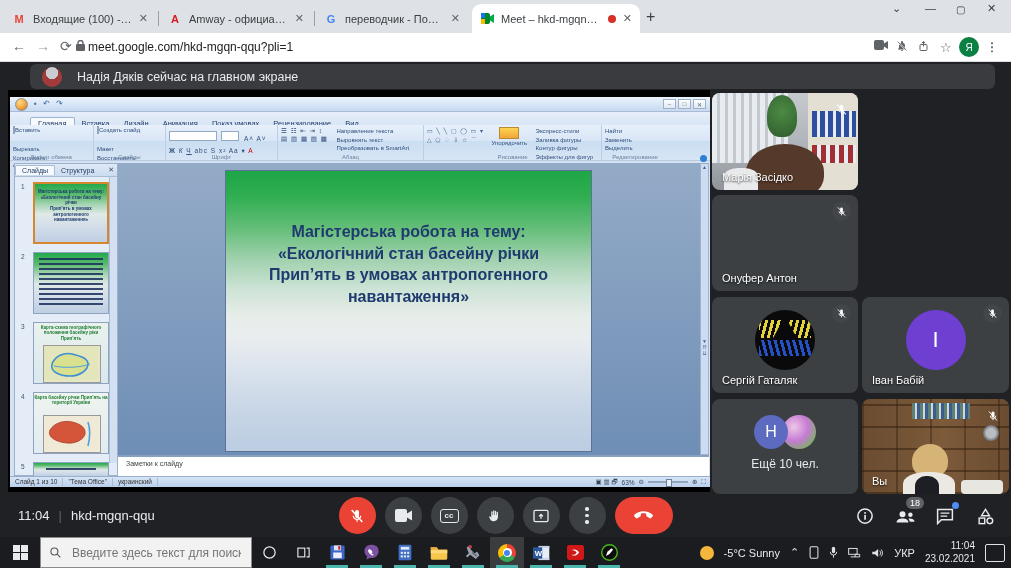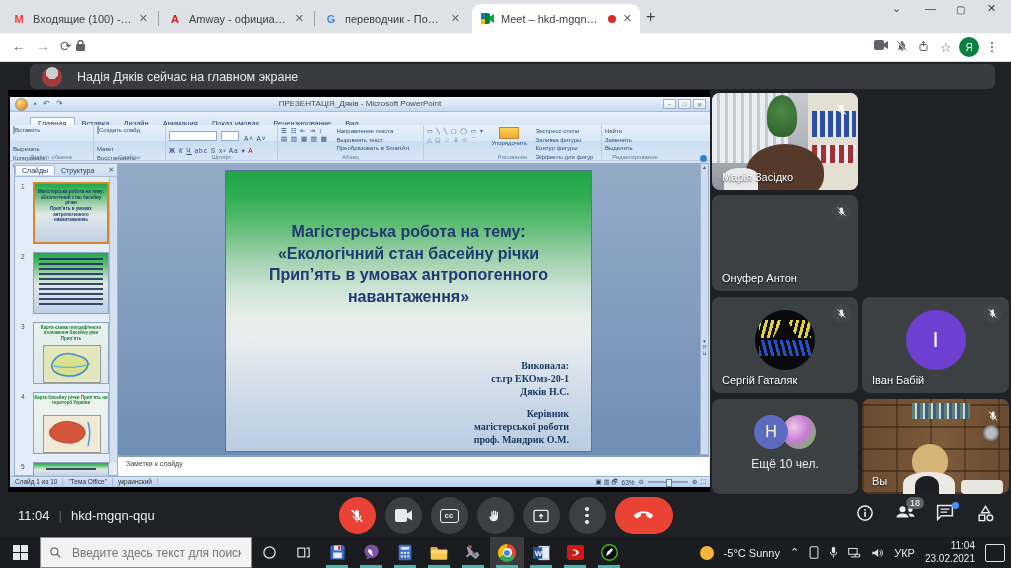--- a/index.html
+++ b/index.html
@@ -167,21 +167,21 @@
   .mleft .sep{color:#5f6368;}
   .ctr{position:absolute;left:50%;top:2px;transform:translateX(-50%);display:flex;gap:9px;align-items:center;}
   .cbtn{width:37px;height:37px;border-radius:50%;background:#3c4043;display:flex;align-items:center;justify-content:center;}
   .cbtn.red{background:#ea4335;}
   .endbtn{width:58px;height:37px;border-radius:19px;background:#ea4335;display:flex;align-items:center;justify-content:center;}
   .ccbox{width:17px;height:12px;border:1.6px solid #e8eaed;border-radius:3px;color:#e8eaed;font-size:8px;
          display:flex;align-items:center;justify-content:center;font-weight:bold;}
   .dots3{display:flex;flex-direction:column;gap:3px;}
   .dots3 i{width:3.5px;height:3.5px;border-radius:50%;background:#e8eaed;}
   .mright{position:absolute;right:14px;top:9px;display:flex;gap:16px;align-items:center;}
-  .mric{position:relative;width:24px;height:24px;display:flex;align-items:flex-start;justify-content:center;}
+  .mric{position:relative;width:24px;height:24px;display:flex;align-items:center;justify-content:center;}
   .badge{position:absolute;top:-7px;right:-7px;background:#5f6368;color:#fff;font-size:9px;
          border-radius:8px;padding:1px 4px;}
   .bluedot{position:absolute;top:-2px;right:-2px;width:7px;height:7px;border-radius:50%;background:#4e8df6;}
   
   .wtb{position:absolute;left:0;top:537px;width:1011px;height:31px;background:#1b1c1f;display:flex;align-items:center;}
   .startbtn{width:40px;height:31px;display:flex;align-items:center;justify-content:center;}
   .winlogo{display:grid;grid-template-columns:7px 7px;grid-template-rows:7px 7px;gap:1px;}
   .winlogo i{background:#e8eaed;}
   .srch{width:212px;height:31px;background:#f2f2f2;border:1px solid #8a8a8a;box-sizing:border-box;
         display:flex;align-items:center;gap:8px;padding:0 8px;}
@@ -244,20 +244,21 @@
   <div class="toolbar">
     <span class="navic" style="left:12px">←</span>
     <span class="navic" style="left:36px;color:#9aa0a6">→</span>
     <span class="navic" style="left:60px">⟳</span>
     <span class="tbic" style="left:76px">
       <svg class="ic" width="9" height="11" viewBox="0 0 9 11">
           <rect x="0" y="4" width="9" height="7" rx="1" fill="#5f6368"></rect>
           <path d="M2 4V3a2.5 2.5 0 0 1 5 0v1" stroke="#5f6368" stroke-width="1.4" fill="none"></path>
         </svg>
     </span>
+    <span class="url">meet.google.com/hkd-mgqn-qqu?pli=1</span>
     <span class="tbic" style="left:874px">
       <svg class="ic" width="14" height="10" viewBox="0 0 14 10">
           <rect x="0" y="0" width="10" height="10" rx="2" fill="#5f6368"></rect>
           <path d="M10 3.5 14 1v8l-4-2.5z" fill="#5f6368"></path>
         </svg>
     </span>
     <span class="tbic" style="left:896px">
       <svg class="ic" width="12" height="12" viewBox="0 0 24 24">
           <path d="M12 22a2 2 0 0 0 2-2h-4a2 2 0 0 0 2 2zm6-6v-5a6 6 0 0 0-4-5.7V4a2 2 0 1 0-4 0v1.3A6 6 0 0 0 6 11v5l-2 2v1h16v-1z" fill="#5f6368"></path>
           <line x1="3" y1="3" x2="21" y2="21" stroke="#fff" stroke-width="3"></line>
@@ -281,21 +282,20 @@
       <span class="bav"></span>
       <span class="btxt">Надія Дяків сейчас на главном экране</span>
     </div>
 
     <div class="share">
       <div class="ppt">
 
         <div class="ppt-title">
           <span class="orb"></span>
           <span class="qat">▪ ↶ ↷</span>
-          <span class="cap">ПРЕЗЕНТАЦІЯ_Дяків - Microsoft PowerPoint</span>
           <span class="pwc" style="right:34px">–</span>
           <span class="pwc" style="right:19px">□</span>
           <span class="pwc" style="right:4px">✕</span>
         </div>
 
         <div class="ribtabs" style="padding-left:20px;box-sizing:border-box;">
           <span class="rtab active">Главная</span><span class="rtab">Вставка</span><span class="rtab">Дизайн</span><span class="rtab">Анимация</span><span class="rtab">Показ умовах</span><span class="rtab">Рецензирование</span><span class="rtab">Вид</span>
         </div>
 
         <div class="ribbon">
@@ -418,28 +418,20 @@
           </div>
         </div>
 
         <div class="work">
           <div class="slide">
             <div class="stitle">
               <div>Магістерська робота на тему:</div>
               <div>«Екологічний стан басейну річки</div>
               <div>Прип’ять в умовах антропогенного</div>
               <div>навантаження»</div>
-            </div>
-            <div class="scred">
-              <div>Виконала:</div>
-              <div>ст.гр ЕКОмз-20-1</div>
-              <div>Дяків Н.С.</div>
-              <div class="gap">Керівник</div>
-              <div>магістерської роботи</div>
-              <div>проф. Мандрик О.М.</div>
             </div>
           </div>
         </div>
         <div class="vscroll">▲<br><br><br><br><br><br><br><br><br><br><br><br><br><br><br><br><br><br><br><br><br><br><br><br><br><br><br><br><br>▼<br>⇈<br>⇊</div>
 
         <div class="notes"><span>Заметки к слайду</span></div>
 
         <div class="statusbar">
           <span class="stseg">Слайд 1 из 10</span>
           <span class="stseg">"Тема Office"</span>

